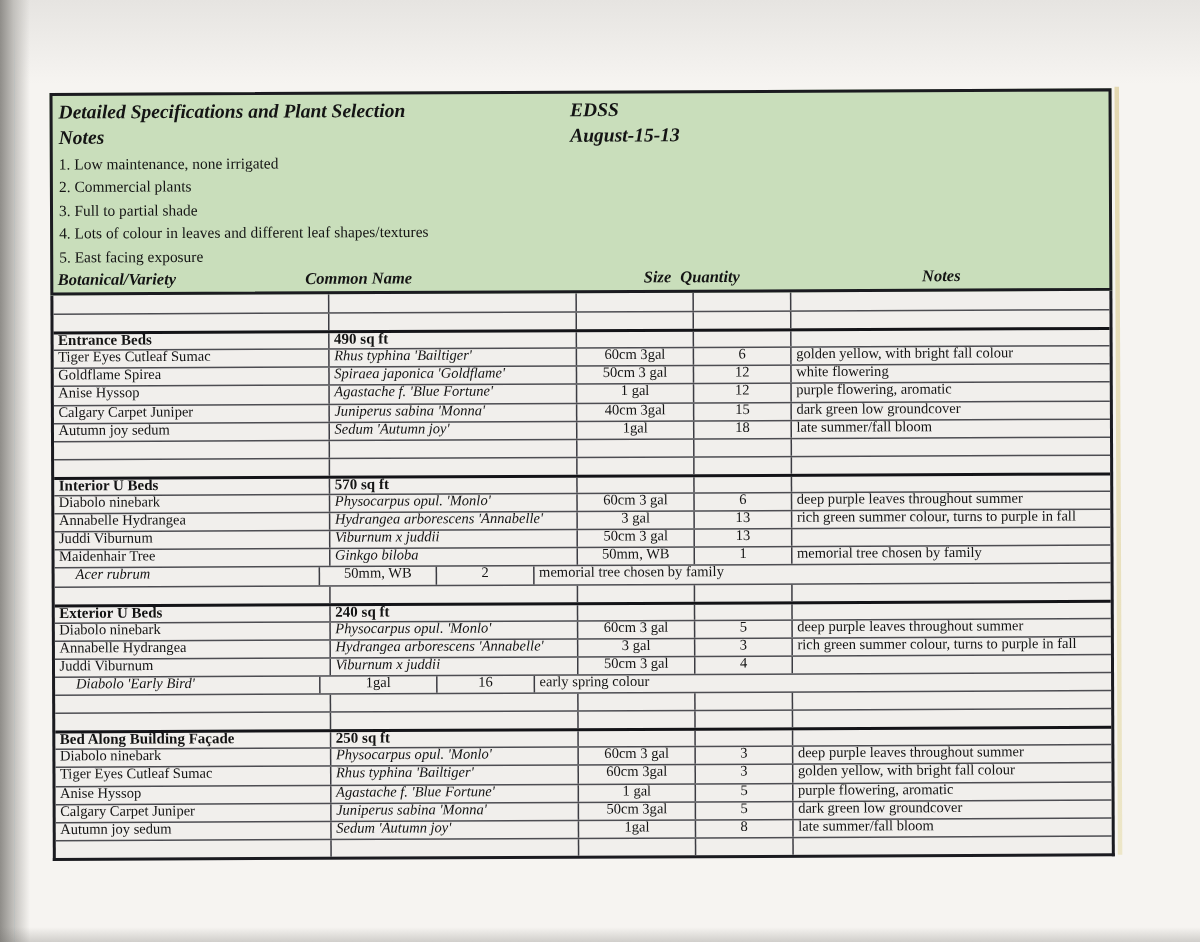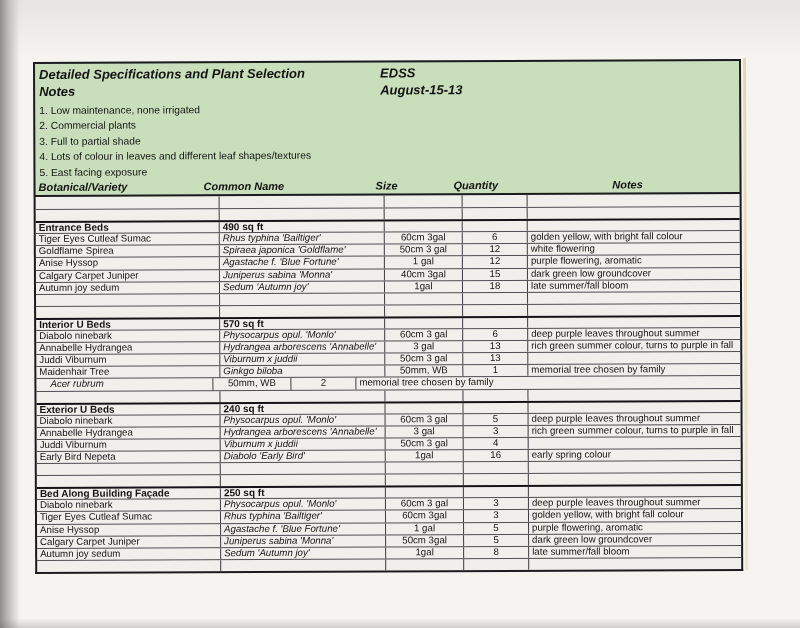--- a/index.html
+++ b/index.html
@@ -1,19 +1,19 @@
 <!DOCTYPE html>
 <html><head>
 <meta charset="utf-8">
 <style>
   html,body{margin:0;padding:0;background:#b9b7b3;}
   .stage{
     position:relative;width:800px;height:628px;overflow:hidden;
     background:#7dd3fc;
-    font-family:Liberation Sans, sans-serif;
+    font-family:Liberation Serif, serif;
   }
   .paper{position:absolute;left:10px;top:0;width:790px;height:628px;background:#f6f4f1;}
   .left-shade{position:absolute;left:0;top:0;width:20px;height:628px;
     background:linear-gradient(90deg,#8f8d89 0%,#c2c0bc 45%,rgba(246,244,241,0) 100%);}
   .top-shade{position:absolute;left:0;top:0;width:800px;height:56px;
     background:linear-gradient(#e6e4e1,rgba(246,244,241,0));}
   .bottom-shade{position:absolute;left:0;bottom:0;width:800px;height:10px;
     background:linear-gradient(rgba(0,0,0,0),rgba(110,108,104,.28));}
 
   .doc{position:absolute;left:33px;top:62px;width:708px;transform:rotate(-0.25deg);transform-origin:0 0;}
@@ -28,21 +28,21 @@
   .gb-notes{font-size:10.3px;margin-top:2px;}
   .gb-notes div{height:15.4px;line-height:15.4px;}
 
   .cols{position:absolute;bottom:0;left:0;width:100%;height:17px;display:flex;
         align-items:center;font-weight:700;font-style:italic;font-size:11px;}
   .cols .hc{box-sizing:border-box;padding:0 3px;}
 
   
   .w1{width:172px;flex:none;}
   .w2{width:165px;flex:none;}
-  .w3{width:78px;flex:none;text-align:left;}
+  .w3{width:78px;flex:none;text-align:right;}
   .w4{width:65px;flex:none;}
   .w5{flex:1;min-width:0;text-align:center;}
 
   
   .tbody{box-sizing:border-box;width:708px;border:2px solid #1b1b20;border-top:none;background:#f1efec;}
   .rw{display:flex;height:12.1px;box-sizing:border-box;border-top:1px solid #4d4d52;}
   .rw:first-child{border-top:none;}
   .rw.hv{border-top:2px solid #141418;}
   .rw .c{box-sizing:border-box;height:100%;padding:0 3px;font-size:9.7px;line-height:10.5px;
          color:#141414;white-space:nowrap;border-left:1px solid #3c3c42;}
@@ -230,21 +230,20 @@
           <div class="c w5">rich green summer colour, turns to purple in fall</div>
         </div>
         <div class="rw">
           <div class="c w1">Juddi Viburnum</div>
           <div class="c w2 bot">Viburnum x juddii</div>
           <div class="c w3">50cm 3 gal</div>
           <div class="c w4">4</div>
           <div class="c w5"></div>
         </div>
         <div class="rw">
-          <div class="c w1">Early Bird Nepeta</div>
           <div class="c w2 bot">Diabolo 'Early Bird'</div>
           <div class="c w3">1gal</div>
           <div class="c w4">16</div>
           <div class="c w5">early spring colour</div>
         </div>
         <div class="rw">
           <div class="c w1"></div>
           <div class="c w2 bot"></div>
           <div class="c w3"></div>
           <div class="c w4"></div>

